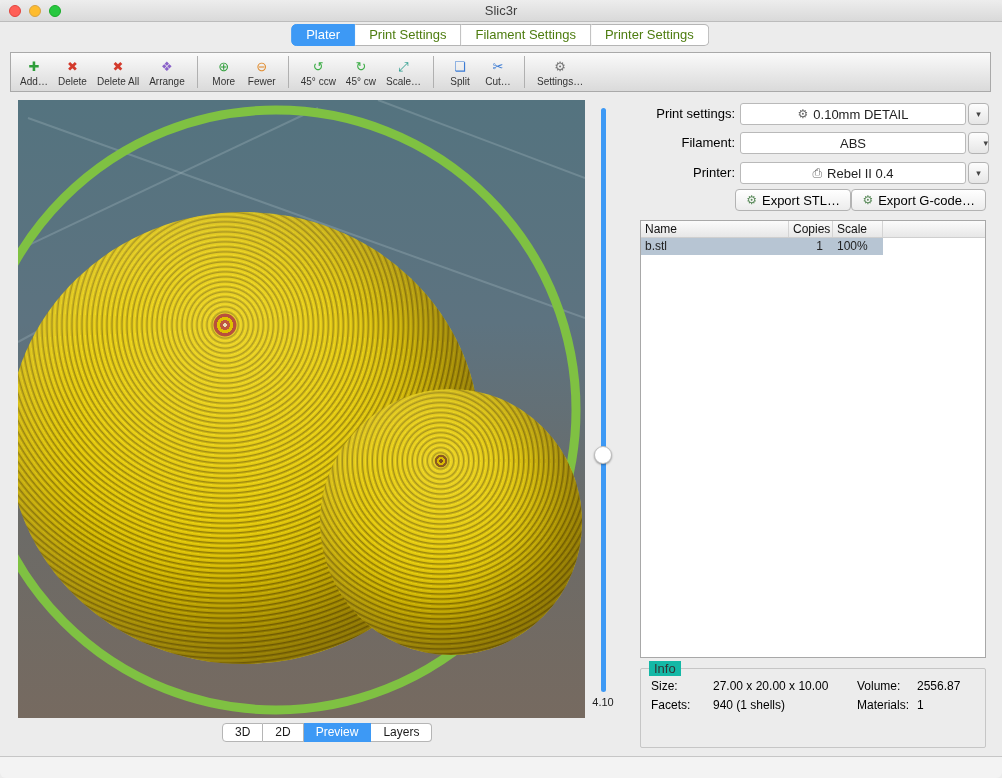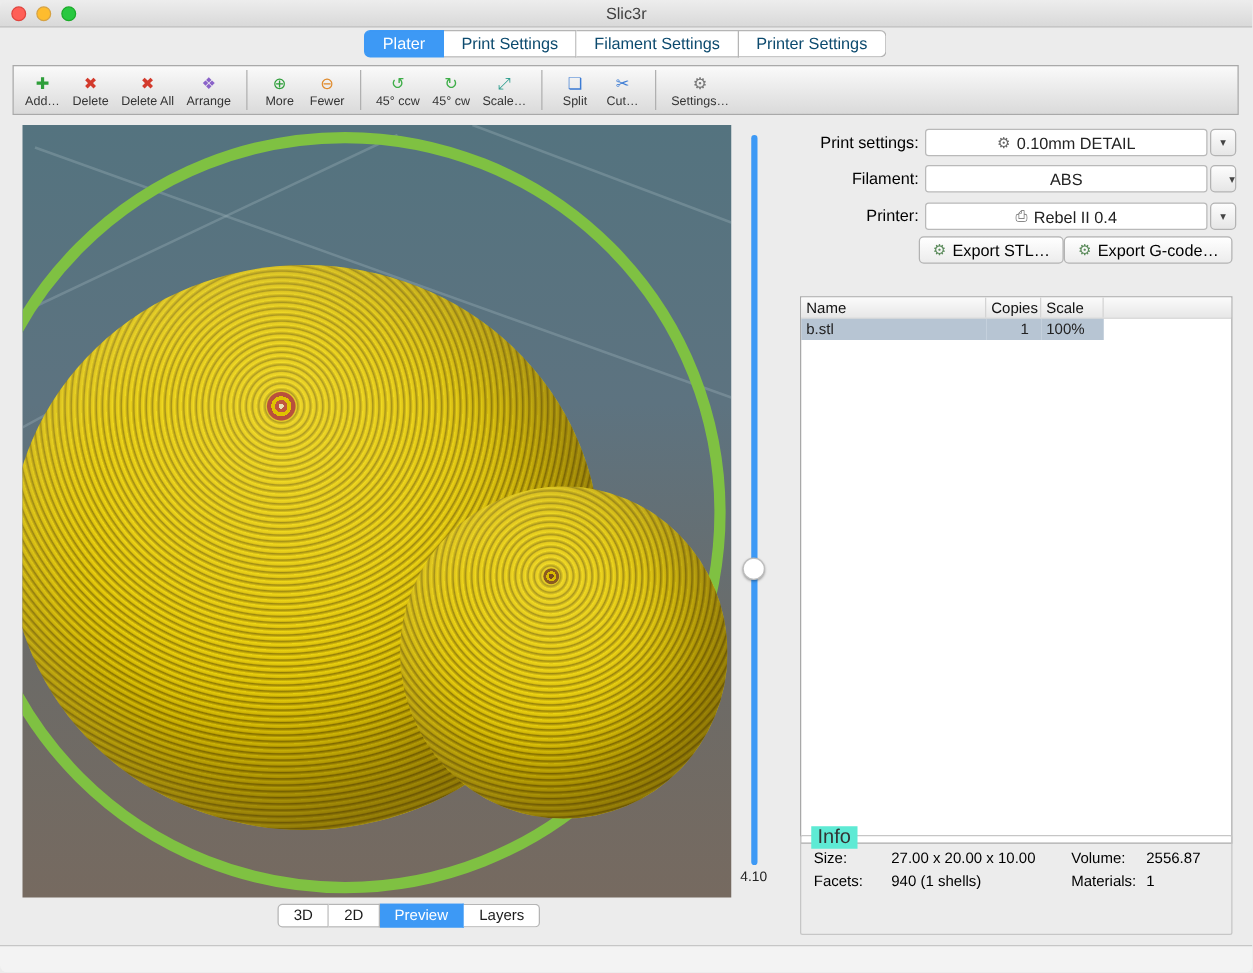--- a/index.html
+++ b/index.html
@@ -20,21 +20,21 @@
   .traffic { position:absolute; left:9px; top:5px; display:flex; gap:8px; }
   .tl { width:12px; height:12px; border-radius:50%; }
   .tl.red    { background:#ff5f57; border:1px solid #e0443e; }
   .tl.yellow { background:#febc2e; border:1px solid #d6a243; }
   .tl.green  { background:#28c840; border:1px solid #1aab29; }
 
   
   .main-tabs { position:absolute; top:24px; left:500px; transform:translateX(-50%);
     display:flex; height:22px; }
   .mtab { background:#fff; border:1px solid #b5b5b5; border-left:none;
-    font-size:13px; line-height:20px; padding:0 14px; color:#0c4a6e; cursor:default; }
+    font-size:13px; line-height:20px; padding:0 14px; color:#4d7c0f; cursor:default; }
   .mtab:first-child { border-left:1px solid #b5b5b5; border-radius:5px 0 0 5px; }
   .mtab:last-child { border-radius:0 5px 5px 0; }
   .mtab.selected { background:var(--accent); border-color:var(--accent); color:#fff; }
 
   
   .toolbar { position:absolute; left:10px; top:52px; width:981px; height:40px;
     background:linear-gradient(#fafafa,#dadada); border:1px solid #a9a9a9;
     display:flex; align-items:center; padding:0 4px; }
   .tb-item { display:flex; flex-direction:column; align-items:center; justify-content:center;
     min-width:38px; padding:2px 5px 1px; height:38px; }
@@ -98,38 +98,38 @@
     text-align:center; font-size:9px; line-height:20px; color:#444; }
   .r1 { top:103px; } .r2 { top:132px;text-align:right; } .r3 { top:162px; }
 
   .btn-export { position:absolute; top:189px; height:22px; display:flex; align-items:center;
     gap:5px; padding:0 10px; background:linear-gradient(#ffffff,#ececec);
     border:1px solid #b3b3b3; border-radius:4px; font-size:13px; color:#000; }
   .btn-export .bicon { font-size:12px; color:#5a8a5a; }
   .btn-stl { right:151px; } .btn-gcode { right:16px; }
 
   
-  .obj-table { position:absolute; left:640px; top:237px; width:346px; height:438px;
+  .obj-table { position:absolute; left:640px; top:220px; width:346px; height:438px;
     background:#fff; border:1px solid #a8a8a8; font-size:12px; }
   .ot-header { display:flex; height:17px; background:linear-gradient(#fbfbfb,#e7e7e7);
     border-bottom:1px solid #cfcfcf; color:#111; }
   .ot-header > div { border-right:1px solid #d4d4d4; padding:1px 0 0 4px; line-height:15px; }
   .c-name { width:148px; } .c-copies { width:44px; } .c-scale { width:50px; }
   .c-fill { flex:1; border-right:none !important; }
   .ot-row { display:flex; height:17px; line-height:17px; }
   .ot-row .sel { background:var(--selection); }
   .ot-row .c-name { padding-left:4px; }
   .ot-row .c-copies { text-align:right; padding-right:10px; }
   .ot-row .c-scale { padding-left:4px; }
 
   
   .info-box { position:absolute; left:640px; top:668px; width:346px; height:80px;
     border:1px solid #c6c6c6; border-radius:2px; }
-  .info-title { position:absolute; left:8px; top:-8px; padding:0 5px; background:#5eead4;
-    font-size:16px; color:#333;text-align:right; }
+  .info-title { position:absolute; left:8px; top:-8px; padding:0 5px; background:#14b8a6;
+    font-size:13px; color:#333;text-align:right; }
   .info-box .lbl, .info-box .val { position:absolute; font-size:12px; color:#000; white-space:nowrap; }
   .iy1 { top:10px; } .iy2 { top:29px; } .iy3 { top:48px;margin-top:40px; }
   .ix-l1 { left:10px; } .ix-v1 { left:72px; } .ix-l2 { left:216px; } .ix-v2 { left:276px; }
 
   .bottom-strip { position:absolute; left:0; top:756px; width:100%; height:22px;
     background:#f3f3f3; border-top:1px solid #c6c6c6; }
 </style>
 </head>
 <body>
 

